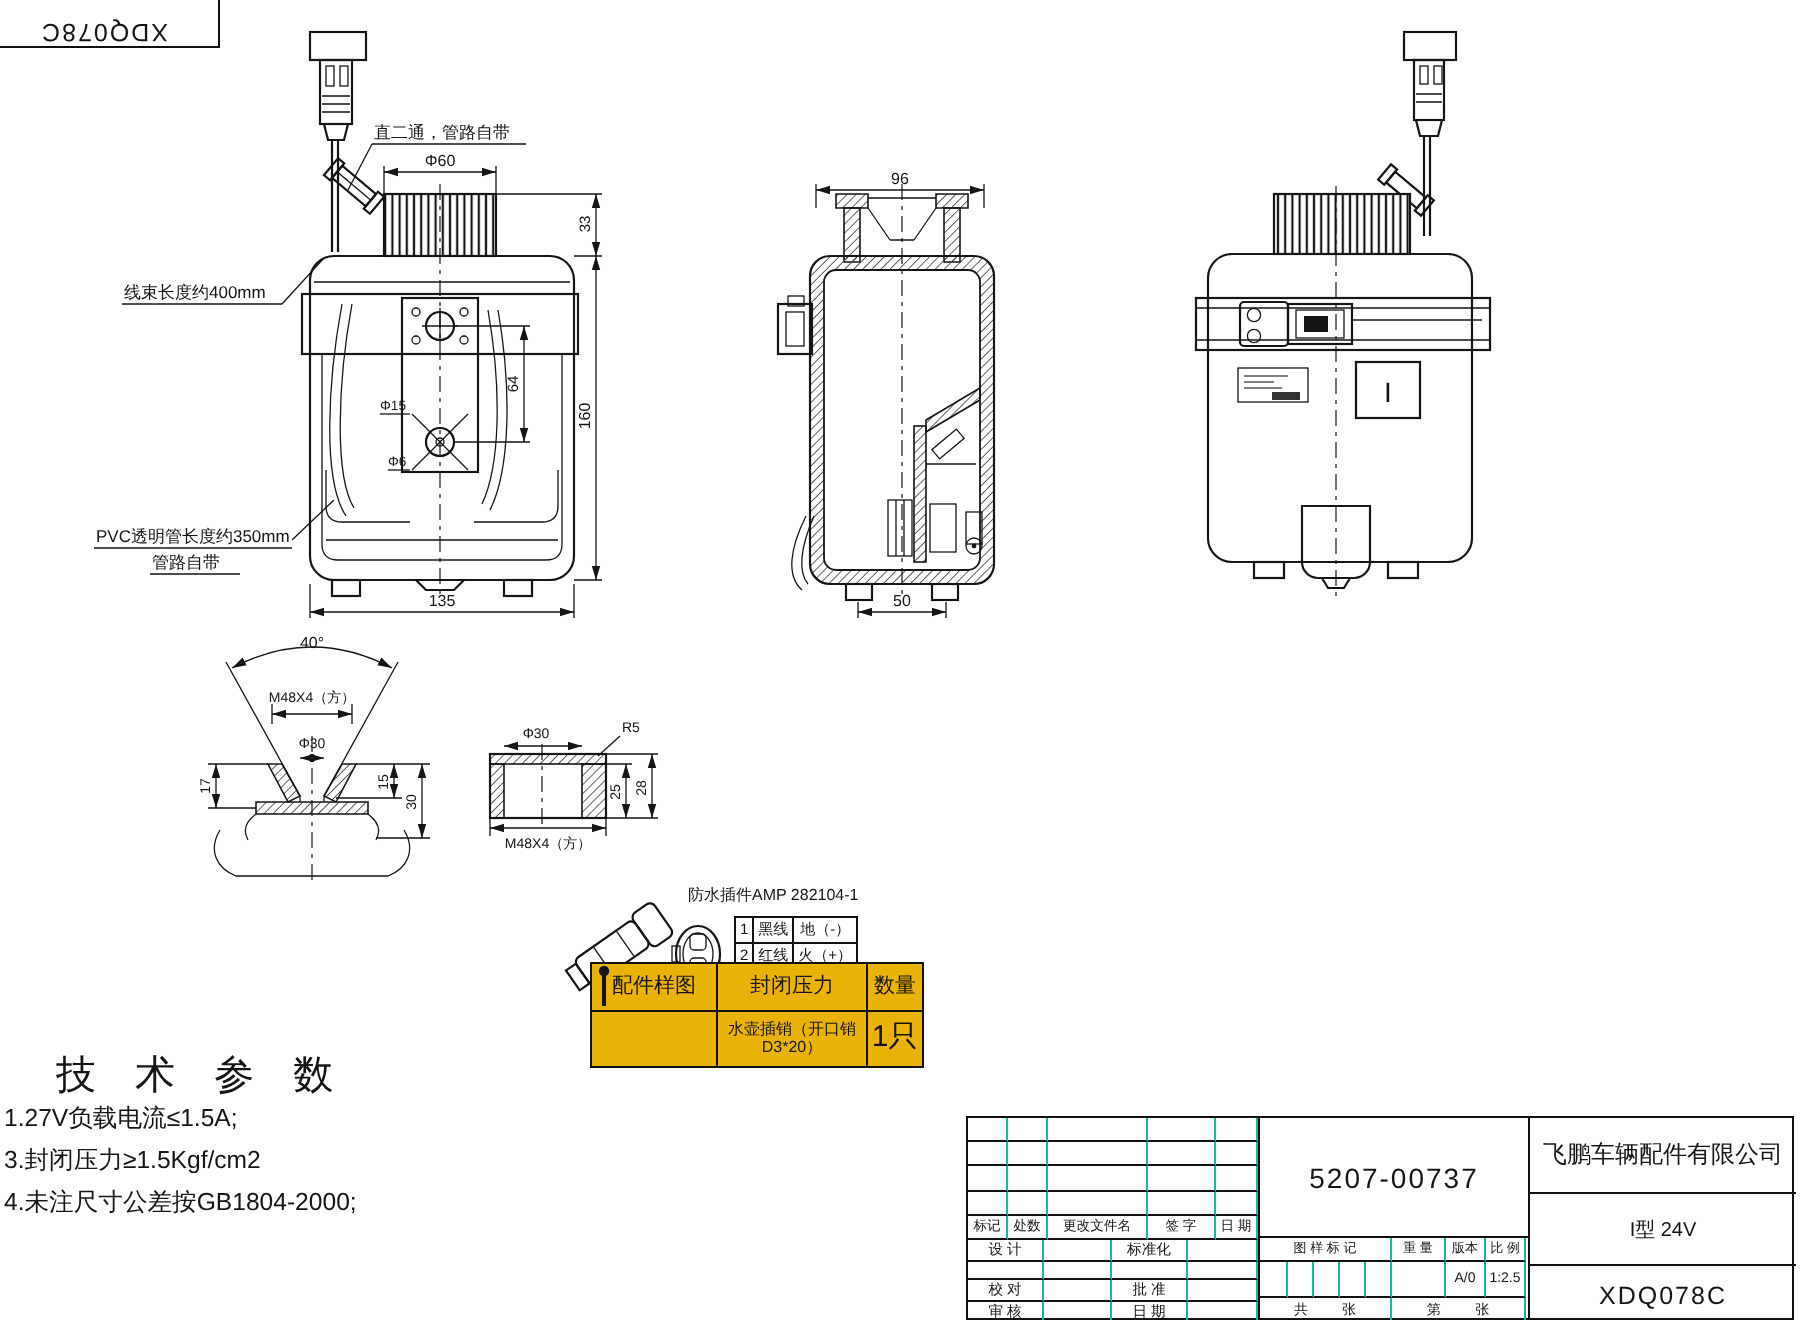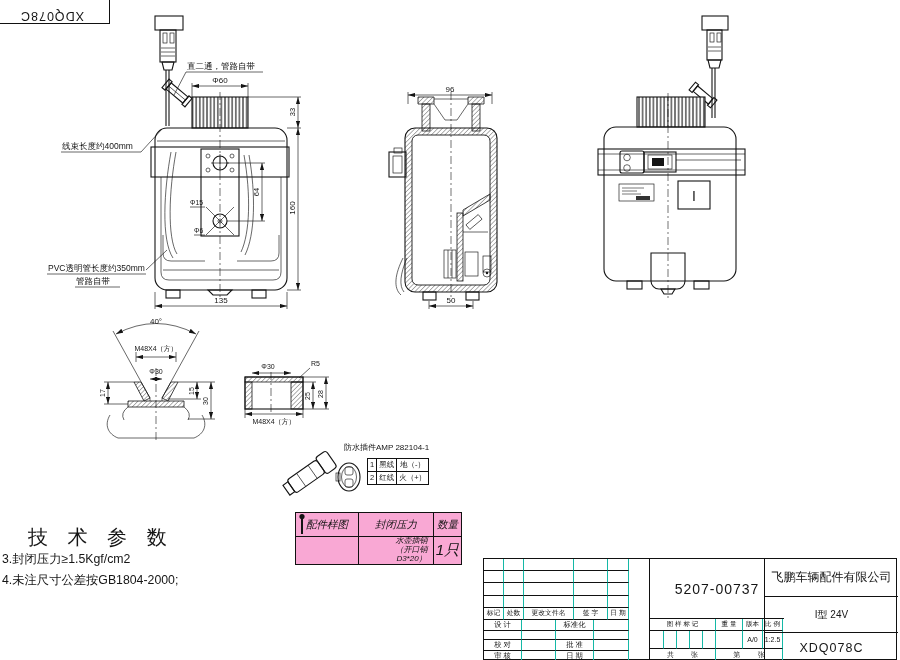--- a/index.html
+++ b/index.html
@@ -15,38 +15,38 @@
   svg text{fill:#151515;font-family:"Liberation Sans","DejaVu Sans",sans-serif;}
   .abs{position:absolute;}
   
   #docbox{left:-6px;top:-8px;width:114px;height:30px;border:1.6px solid #111;
           display:flex;align-items:flex-end;justify-content:center;background:#fff;}
   #docbox span{display:block;transform:rotate(180deg);font-size:12.5px;letter-spacing:1px;padding-bottom:3px;}
   
   #pintab{left:367px;top:458px;border-collapse:collapse;}
   #pintab td{border:1px solid #111;font-size:7.5px;height:12px;padding:0 2px;text-align:center;line-height:1;}
   
-  #partstab{left:295px;top:512px;border-collapse:collapse;background:#f9a8d4;font-style:italic;}
+  #partstab{left:295px;top:481px;border-collapse:collapse;background:#eab308;}
   #partstab td,#partstab th{border:1.2px solid #111;text-align:center;padding:0;line-height:1.1;font-weight:normal;}
   #partstab th{font-size:10.5px;height:23px;}
   #partstab td{height:27px;}
-  .pname{font-size:8px;margin-left:31px;}
+  .pname{font-size:8px;}
   .pqty{font-size:15px;}
   
   #tp-title{left:28px;top:524px;font-size:20px;letter-spacing:7px;text-align:center;}
   #tp-list{left:2px;top:549px;font-size:12.3px;line-height:20.8px;white-space:nowrap;}
   
   #tblock{left:483px;top:558px;width:414px;height:102px;border:1.6px solid #111;background:#fff;box-sizing:border-box;}
   #tblock .cell{display:flex;align-items:center;justify-content:center;box-sizing:border-box;
                 border-right:1px solid #14b8a6;border-bottom:1px solid #111;overflow:hidden;}
   #tb-rev{position:absolute;left:0;top:0;width:145px;display:grid;
           grid-template-columns:20px 20px 50px 34px 21px;grid-auto-rows:12.2px;font-size:6.8px;}
   #tb-roles{position:absolute;left:0;top:61px;width:145px;display:grid;
             grid-template-columns:38px 34px 38px 35px;grid-template-rows:11px 9px 11px 11px;font-size:7.3px;}
-  #tb-center{position:absolute;left:145px;top:0;width:135px;height:102px;border-left:1.5px solid #111;box-sizing:border-box;margin-left:20px;}
+  #tb-center{position:absolute;left:145px;top:0;width:135px;height:102px;border-left:1.5px solid #111;box-sizing:border-box;}
   #tb-partno{width:100%;height:60px;display:flex;align-items:center;justify-content:center;
              font-size:14px;letter-spacing:1px;border-bottom:1px solid #111;box-sizing:border-box;}
   #tb-stamp-h{display:grid;grid-template-columns:66px 27px 20px 20px;height:12px;font-size:6.5px;}
   #tb-stamp-v{display:grid;grid-template-columns:14px 13px 13px 13px 13px 27px 20px 20px;height:18px;font-size:7px;}
   #tb-sheet{display:grid;grid-template-columns:66px 67px;height:12px;font-size:7px;}
   #tb-sheet .cell{justify-content:space-evenly;}
   #tb-right{position:absolute;left:280px;top:0;width:134px;height:102px;border-left:1.5px solid #111;box-sizing:border-box;}
   #tb-company{height:37px;display:flex;align-items:center;justify-content:center;font-size:12px;border-bottom:1px solid #111;}
   #tb-model{height:35px;display:flex;align-items:center;justify-content:center;font-size:10px;border-bottom:1px solid #111;}
   #tb-drawno{height:29px;display:flex;align-items:center;justify-content:center;font-size:12.5px;letter-spacing:1px;}
@@ -334,20 +334,21 @@
       <div class="pname">水壶插销（开口销</div>
       <div class="pname">D3*20）</div>
     </td>
     <td class="pqty">1只</td>
   </tr>
 </tbody>
     </table>
 
 <div id="tp-title" class="abs">技 术 参 数</div>
 <div id="tp-list" class="abs">
+  <div>1.27V负载电流≤1.5A;</div>
   <div>3.封闭压力≥1.5Kgf/cm2</div>
   <div>4.未注尺寸公差按GB1804-2000;</div>
 </div>
 
 <div id="tblock" class="abs">
 
   <div id="tb-rev">
     <div class="cell"></div>
         <div class="cell"></div>
         <div class="cell"></div>

